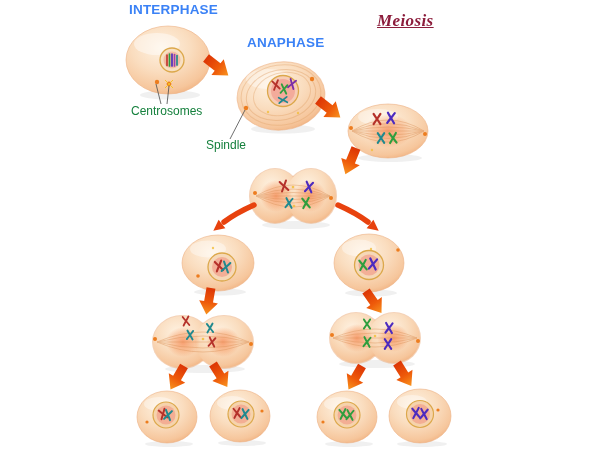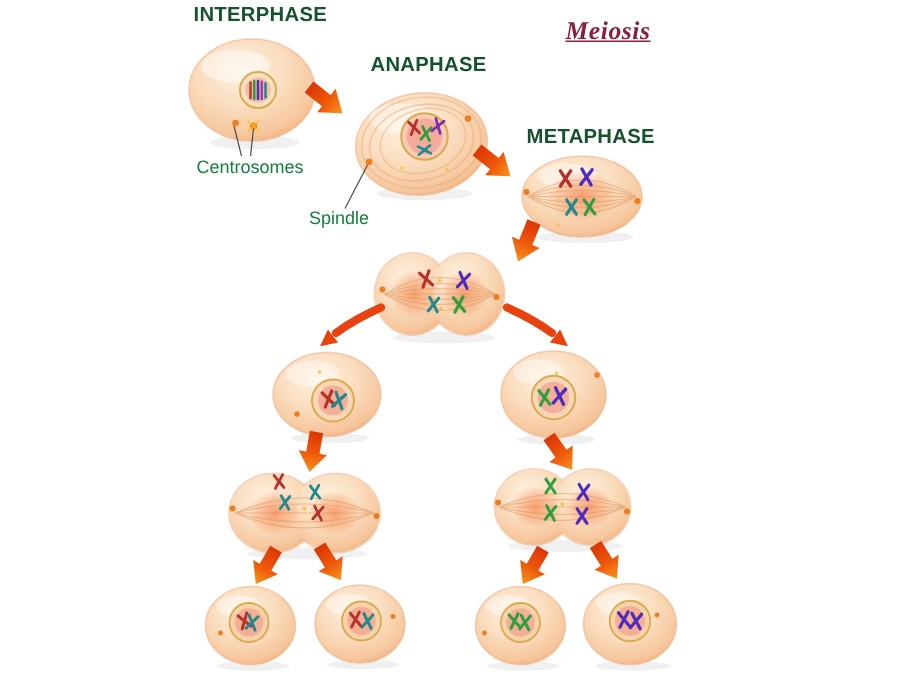--- a/index.html
+++ b/index.html
@@ -1,19 +1,19 @@
 <!DOCTYPE html>
 <html><head>
 <meta charset="utf-8">
 <style>
   html,body{margin:0;padding:0;background:#ffffff;}
   .canvas{position:relative;width:600px;height:450px;background:#ffffff;overflow:hidden;
           font-family:"Liberation Sans",sans-serif;}
   .canvas svg{position:absolute;left:0;top:0;}
-  .stage-label{position:absolute;font-weight:bold;font-size:13.5px;color:#14532d;
+  .stage-label{position:absolute;font-weight:bold;font-size:13.5px;color:#3b82f6;
                letter-spacing:.2px;white-space:nowrap;}
   .annot-label{position:absolute;font-size:12px;color:#15803d;white-space:nowrap;}
   .title-label{position:absolute;font-family:"Liberation Serif",serif;font-style:italic;
                font-weight:bold;font-size:17px;color:#8C1D3C;text-decoration:underline;
                letter-spacing:.4px;white-space:nowrap;}
 </style>
 </head>
 <body>
 
 <div class="canvas">
@@ -278,17 +278,16 @@
     <circle cx="420" cy="414" r="10" fill="#F2A58E" opacity="0.8"></circle>
     <use href="#chrX" stroke="#4D2BBF" transform="translate(416,413) rotate(-6) scale(0.9)"></use>
     <use href="#chrX" stroke="#4D2BBF" transform="translate(424,414) rotate(6) scale(0.9)"></use>
     <circle cx="438" cy="410" r="1.6" fill="#ED7D1F"></circle>
   </g>
 </svg>
 
 <div class="title-label" style="left:377px;top:11px;">Meiosis</div>
 <div class="stage-label" style="left:129px;top:2px;">INTERPHASE</div>
 <div class="stage-label" style="left:247px;top:35px;">ANAPHASE</div>
-<div class="stage-label" style="left:351px;top:83px;">METAPHASE</div>
 <div class="annot-label" style="left:131px;top:104px;">Centrosomes</div>
 <div class="annot-label" style="left:206px;top:138px;text-align:center;">Spindle</div>
 
 </div>
 
 </body></html>

